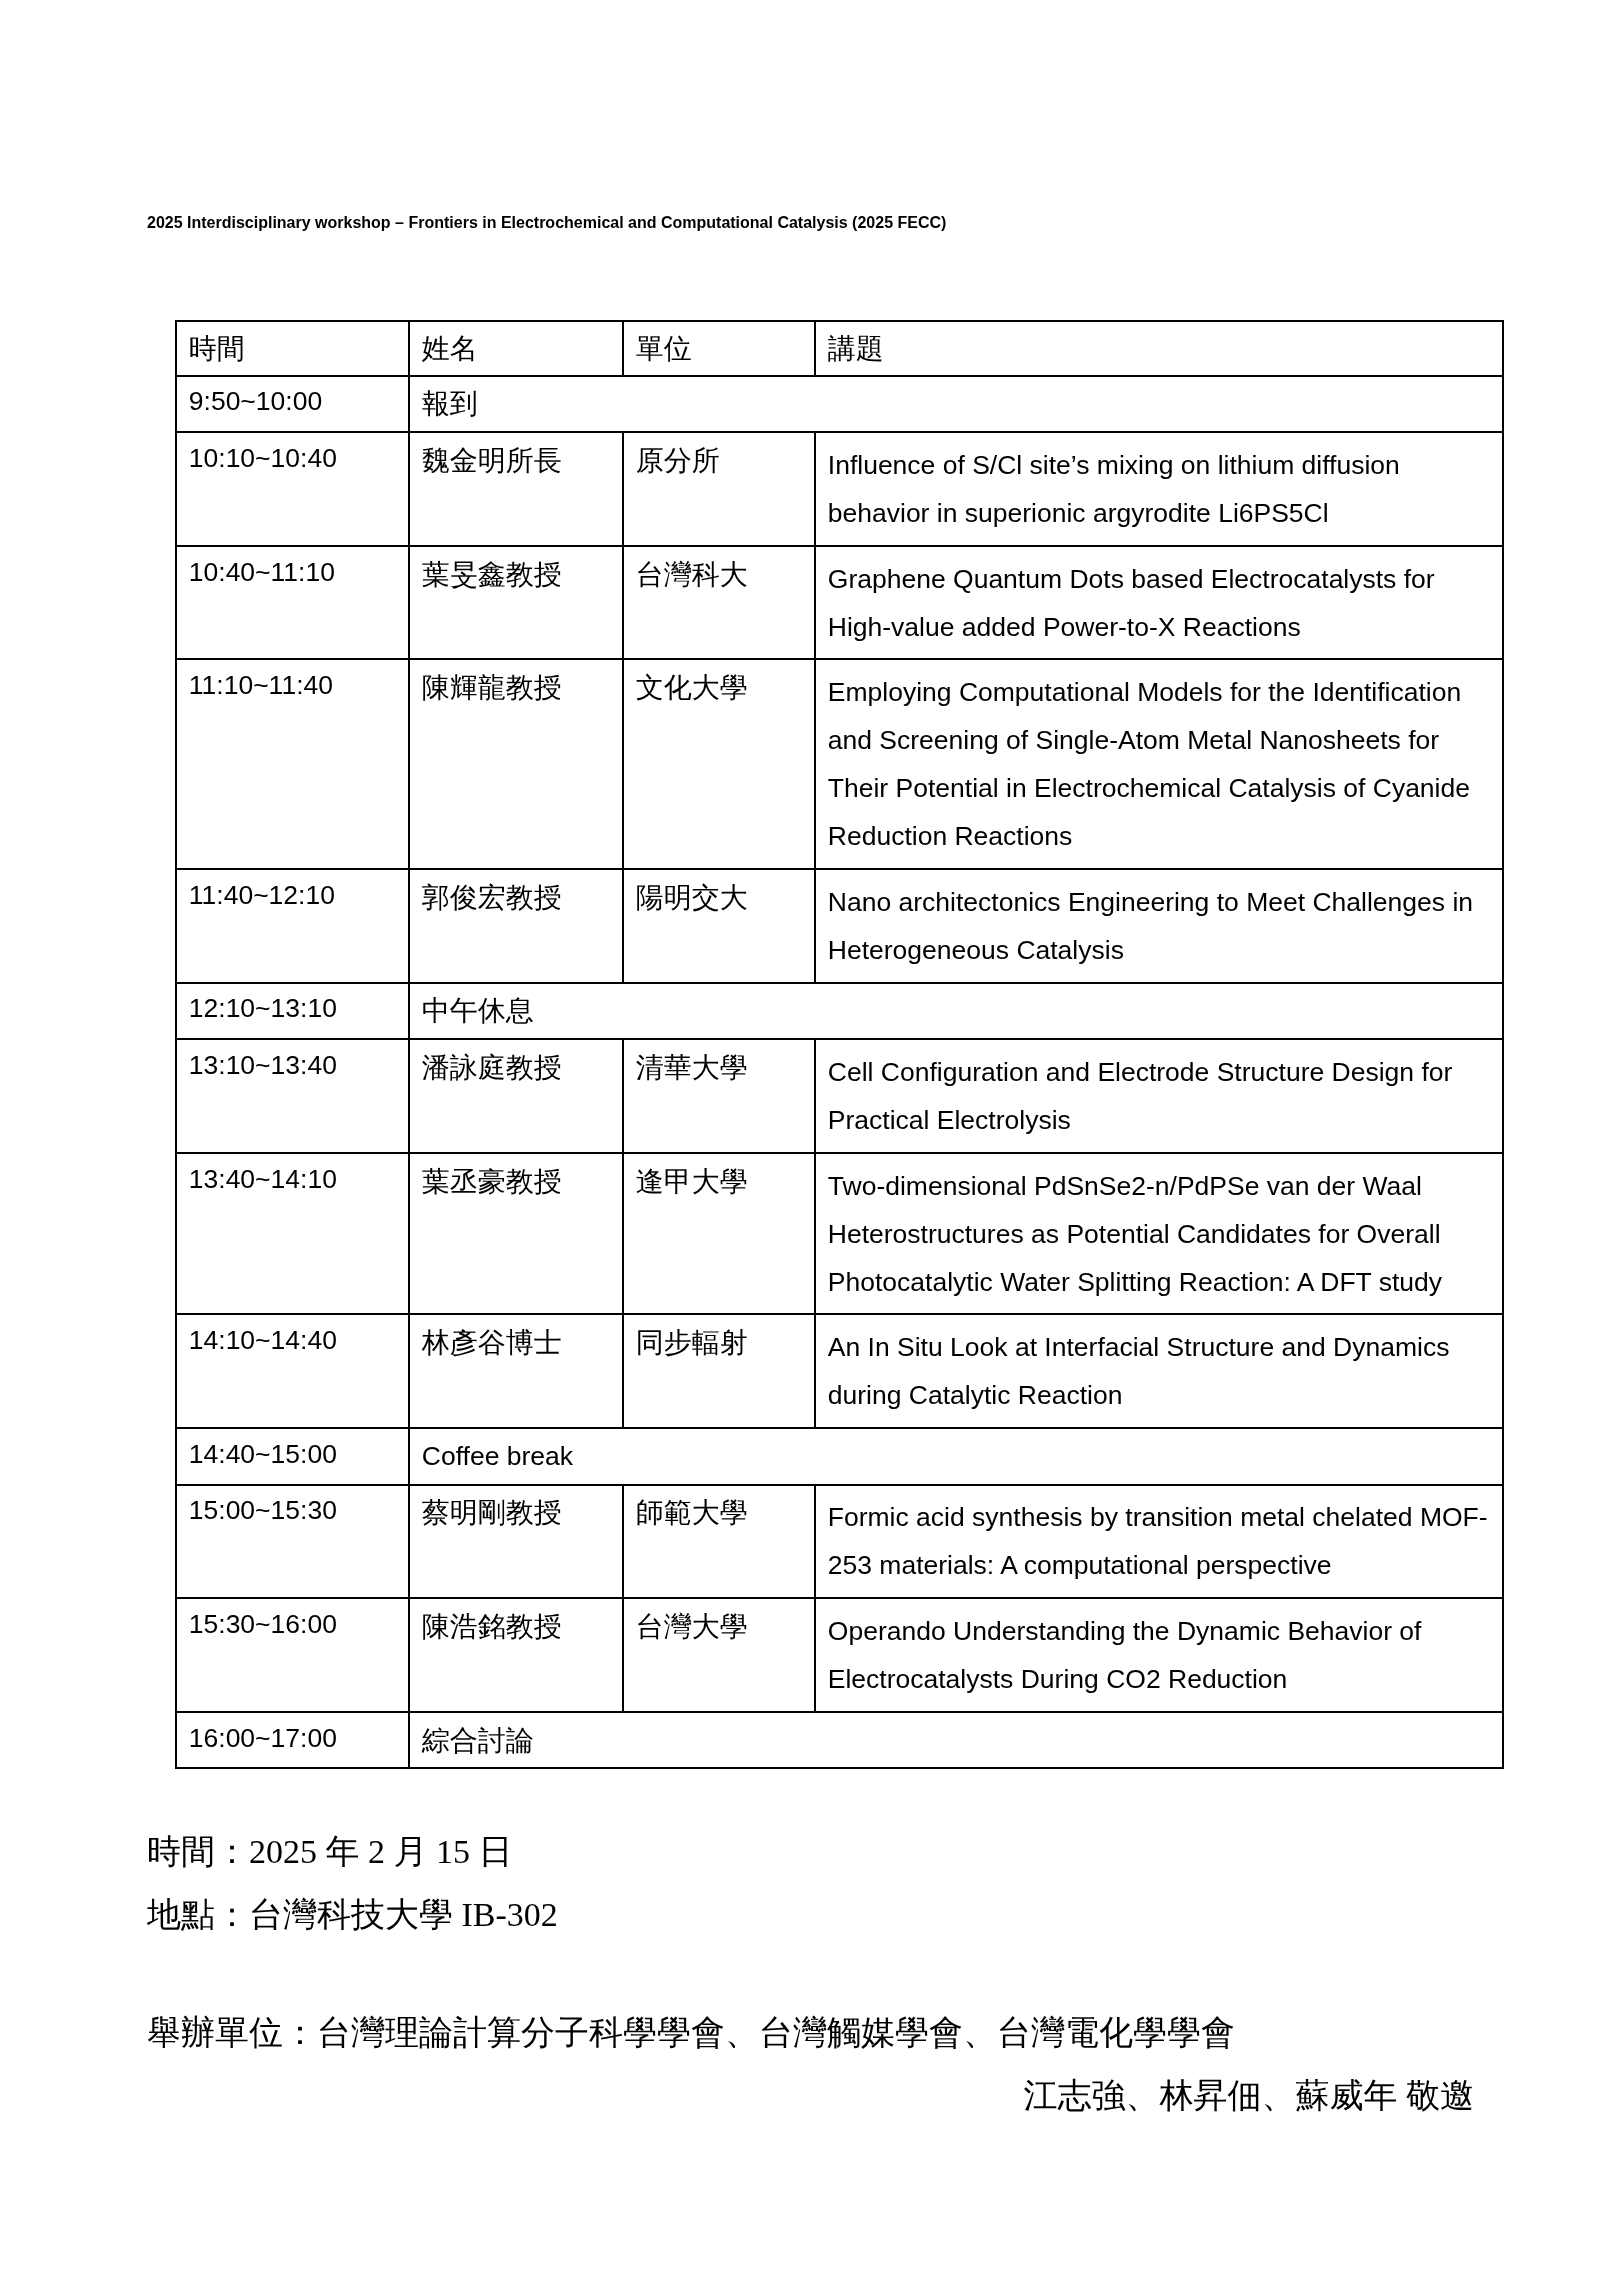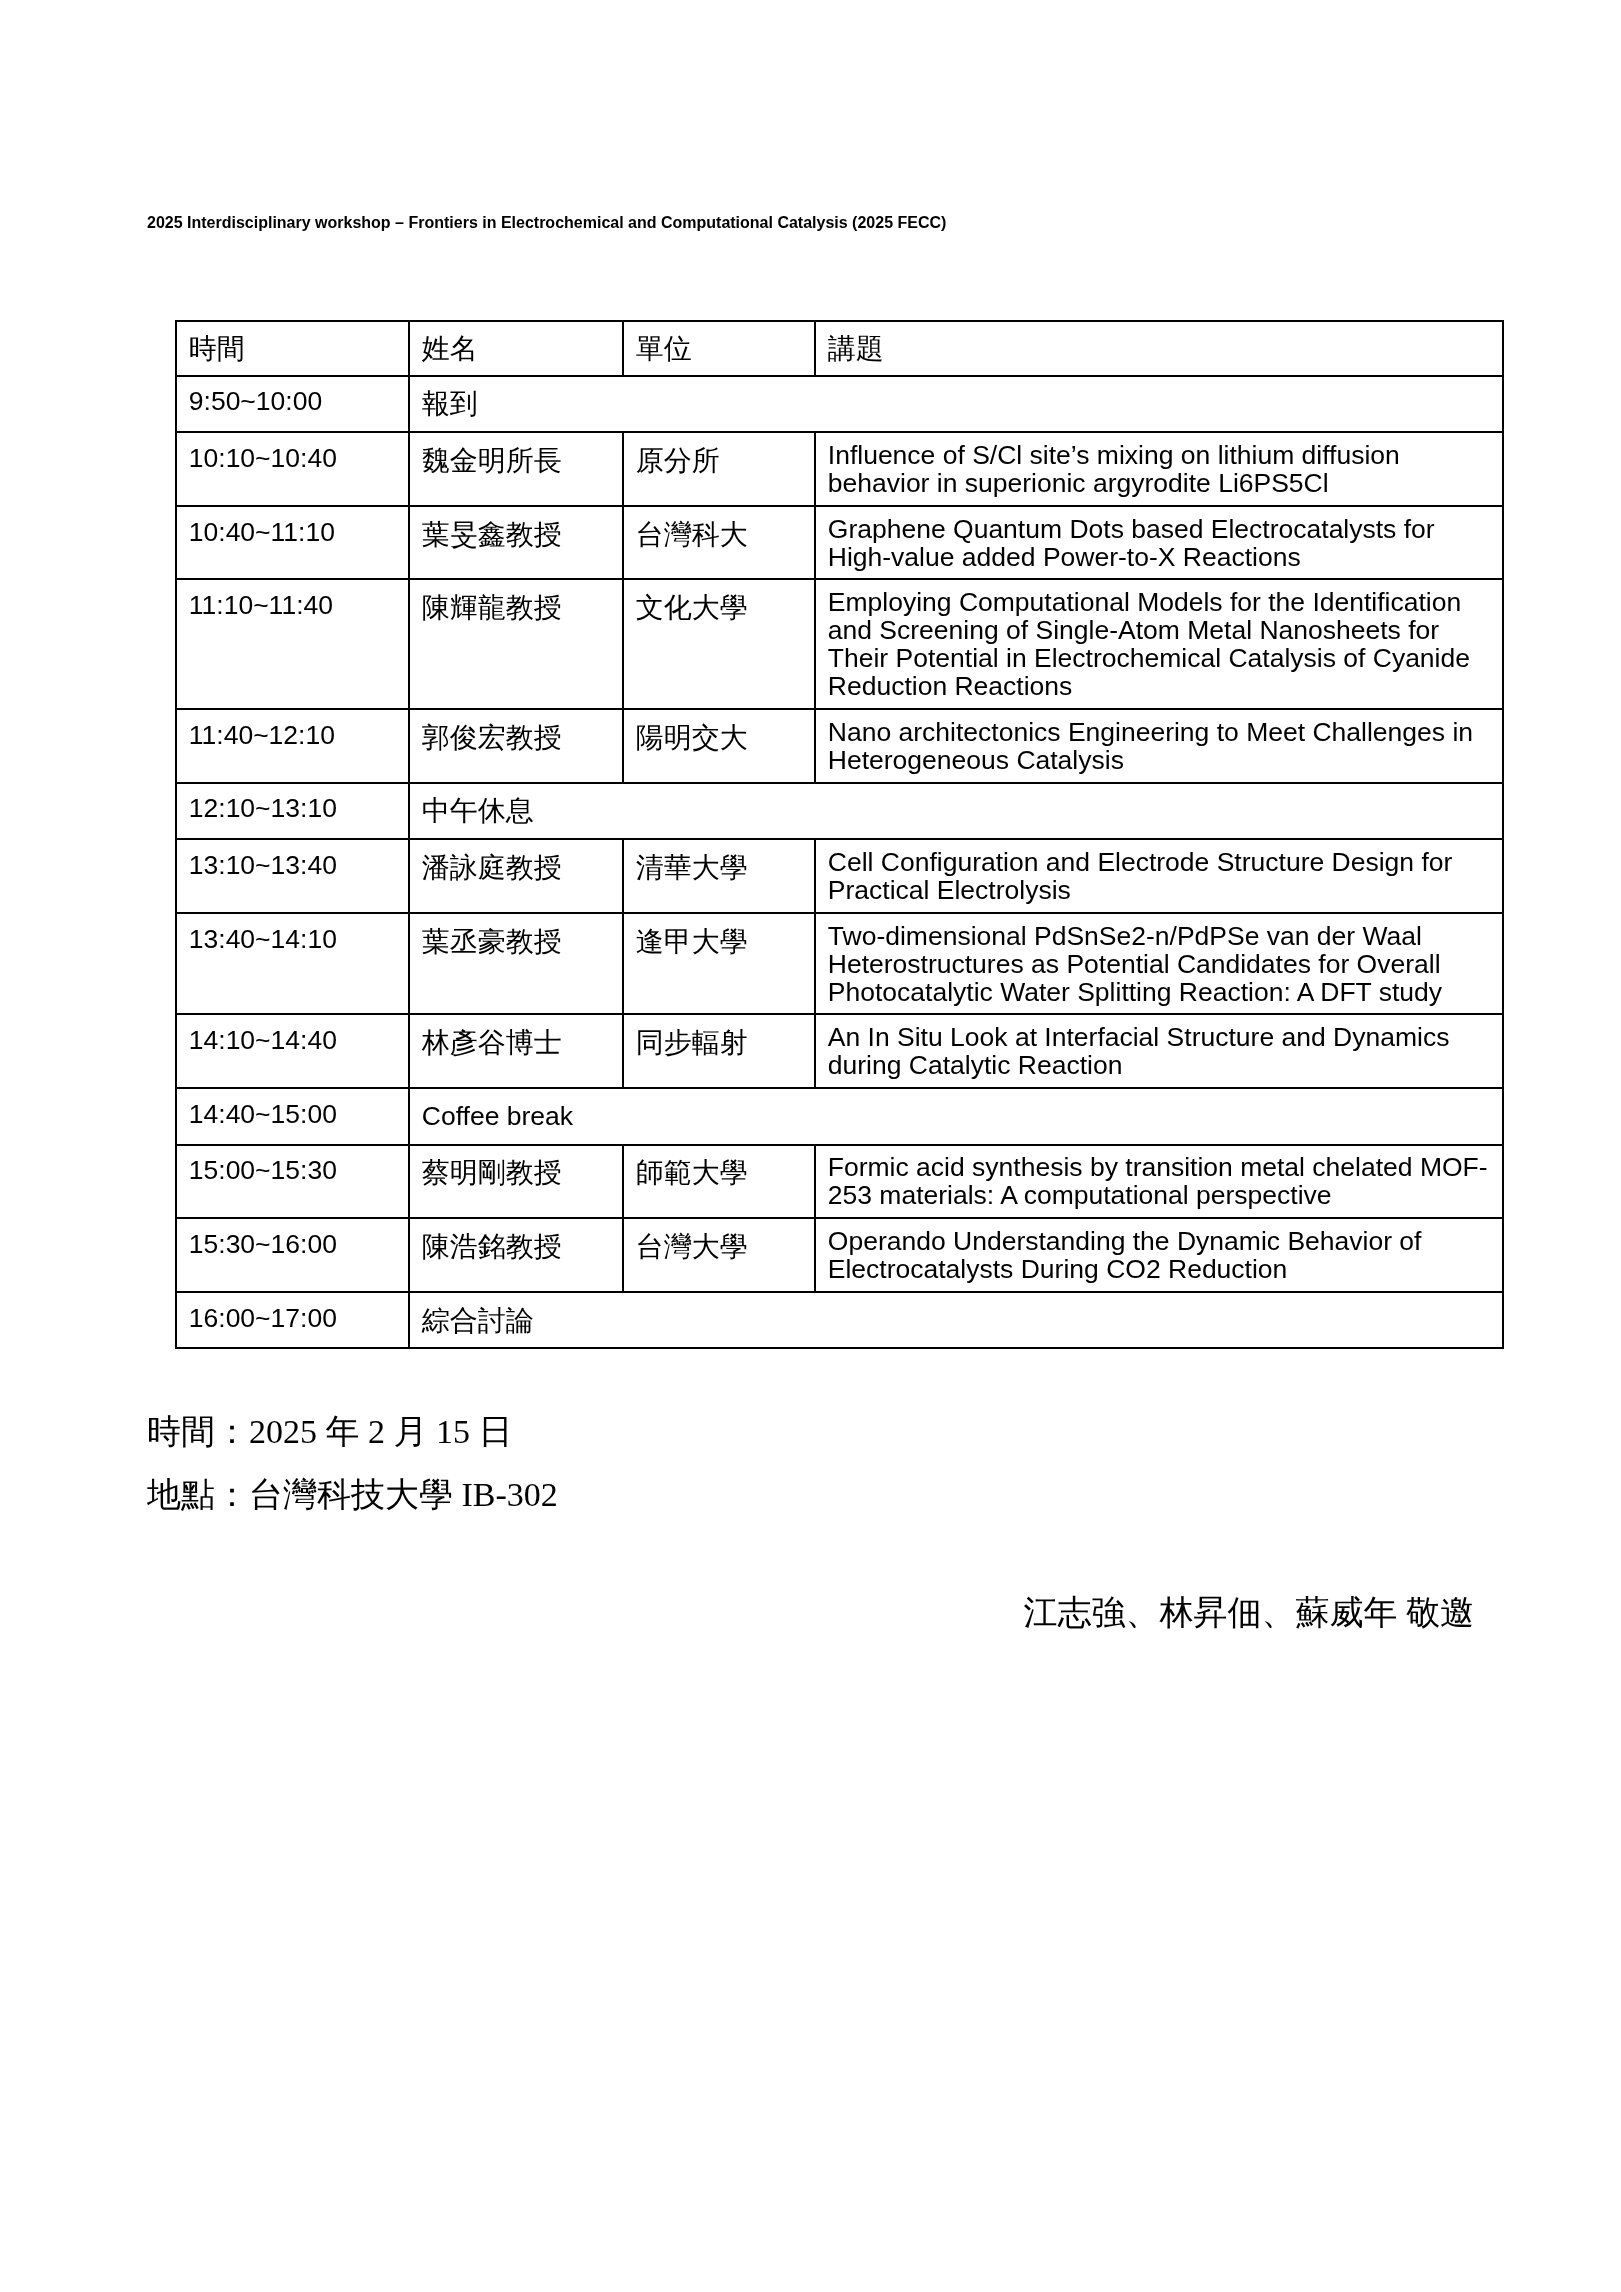--- a/index.html
+++ b/index.html
@@ -58,21 +58,21 @@
     line-height: 35px;
     padding-top: 9.8px;
   }
   .c-name, .c-org {
     font-family: "Liberation Serif", serif;
     font-size: 28px;
     line-height: 39px;
   }
   .c-topic {
     font-size: 26.5px;
-    line-height: 28px;
+    line-height: 48px;
     padding-top: 5.9px;
     padding-bottom: 5.9px;
   }
   .c-merged {
     font-family: "Liberation Serif", serif;
     font-size: 28px;
     line-height: 39px;
   }
   .c-merged.latin {
     font-family: "Liberation Sans", sans-serif;
@@ -188,18 +188,19 @@
         </tr>
       </tbody>
   </table>
 
   <div class="footer">
     <div class="detail-block">
       <p>時間：2025 年 2 月 15 日</p>
       <p>地點：台灣科技大學 IB-302</p>
     </div>
     <div class="org-block">
+      <p>舉辦單位：台灣理論計算分子科學學會、台灣觸媒學會、台灣電化學學會</p>
     </div>
     <p class="invitation-line">江志強、林昇佃、蘇威年 敬邀</p>
   </div>
 
 </div>
 
 
 </body></html>

